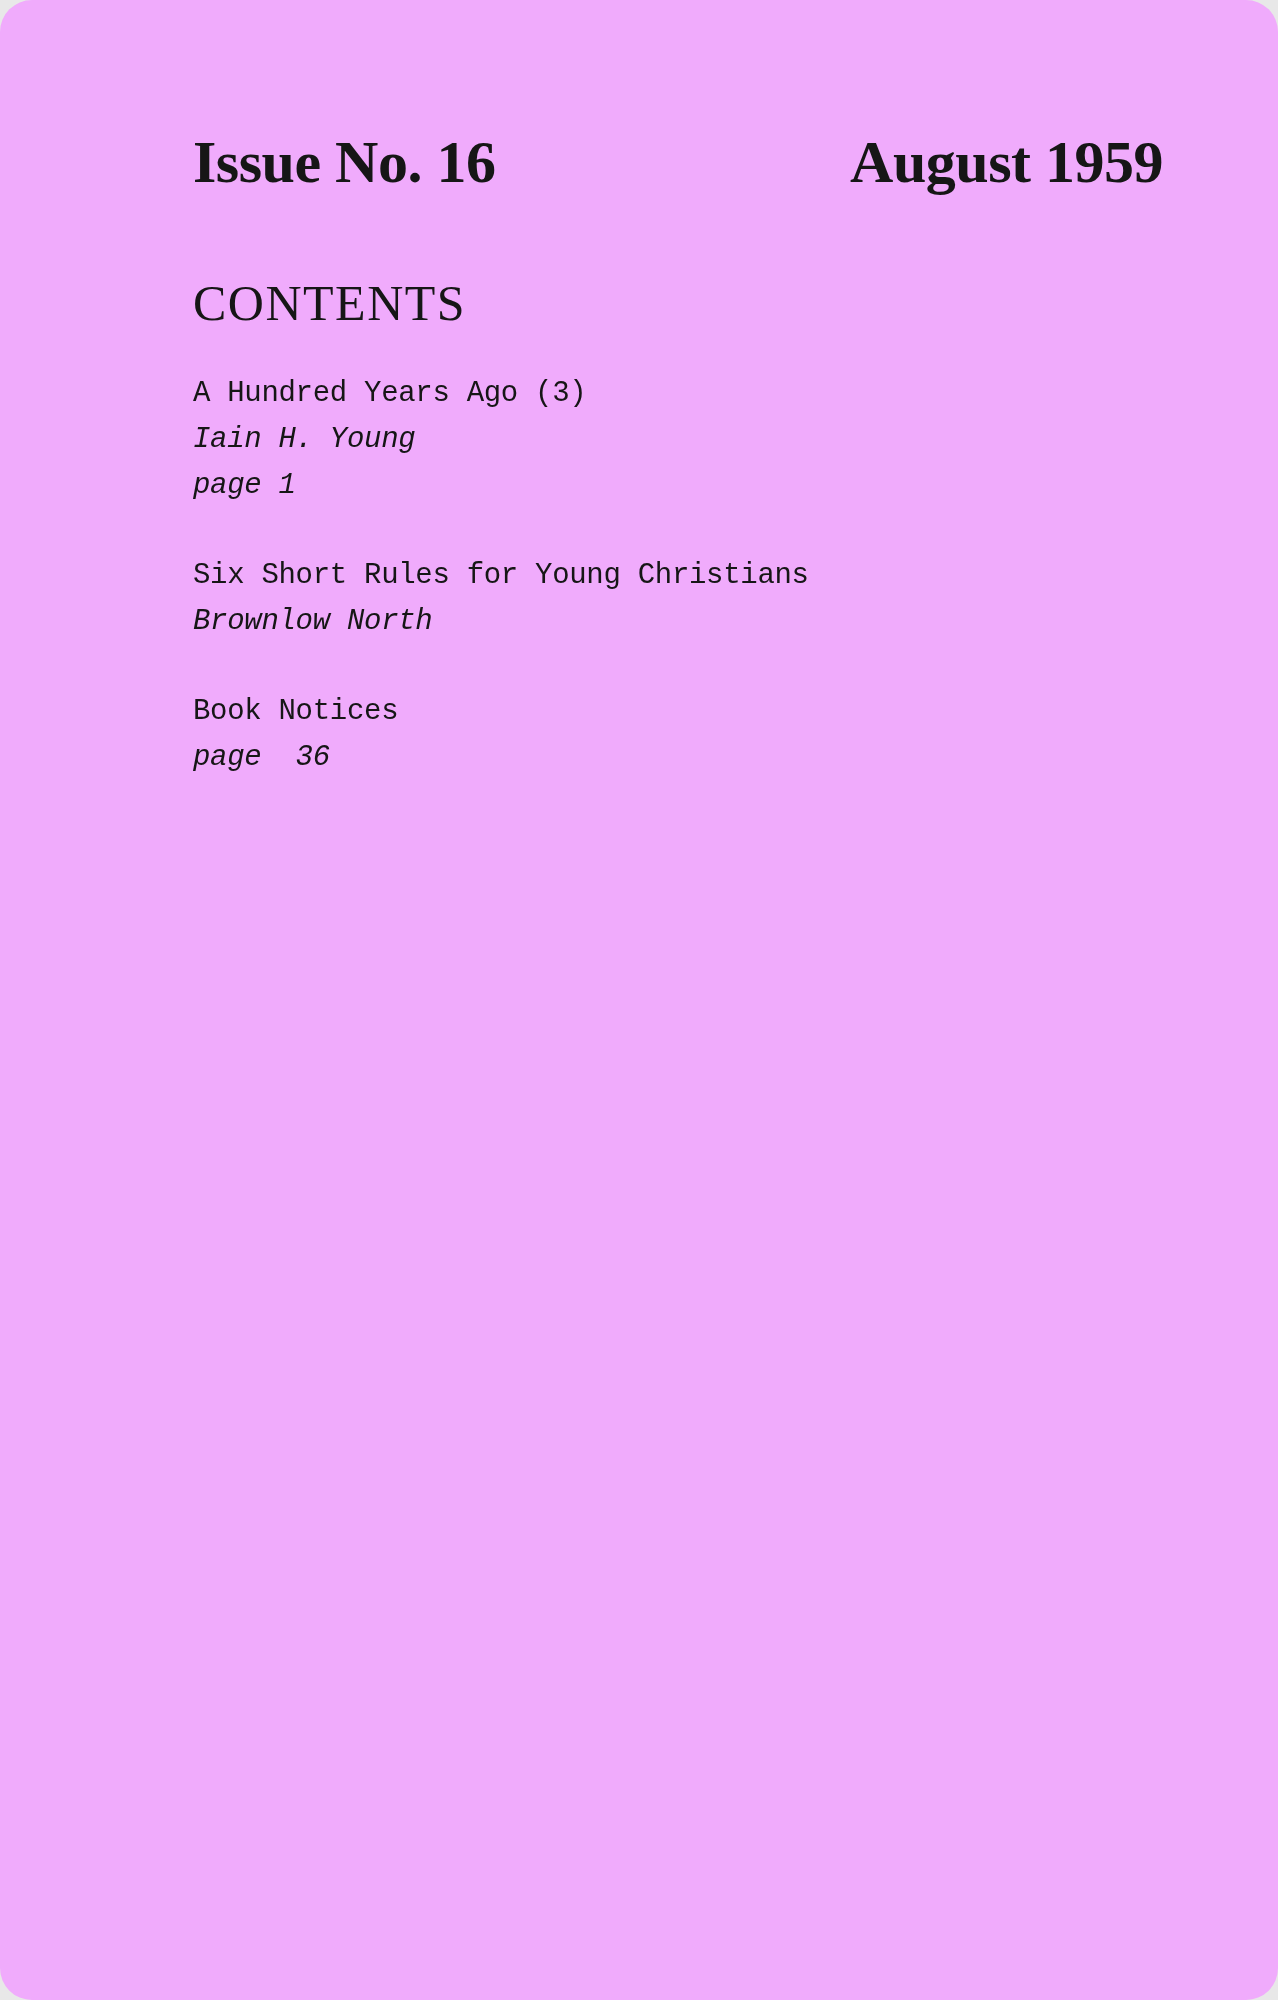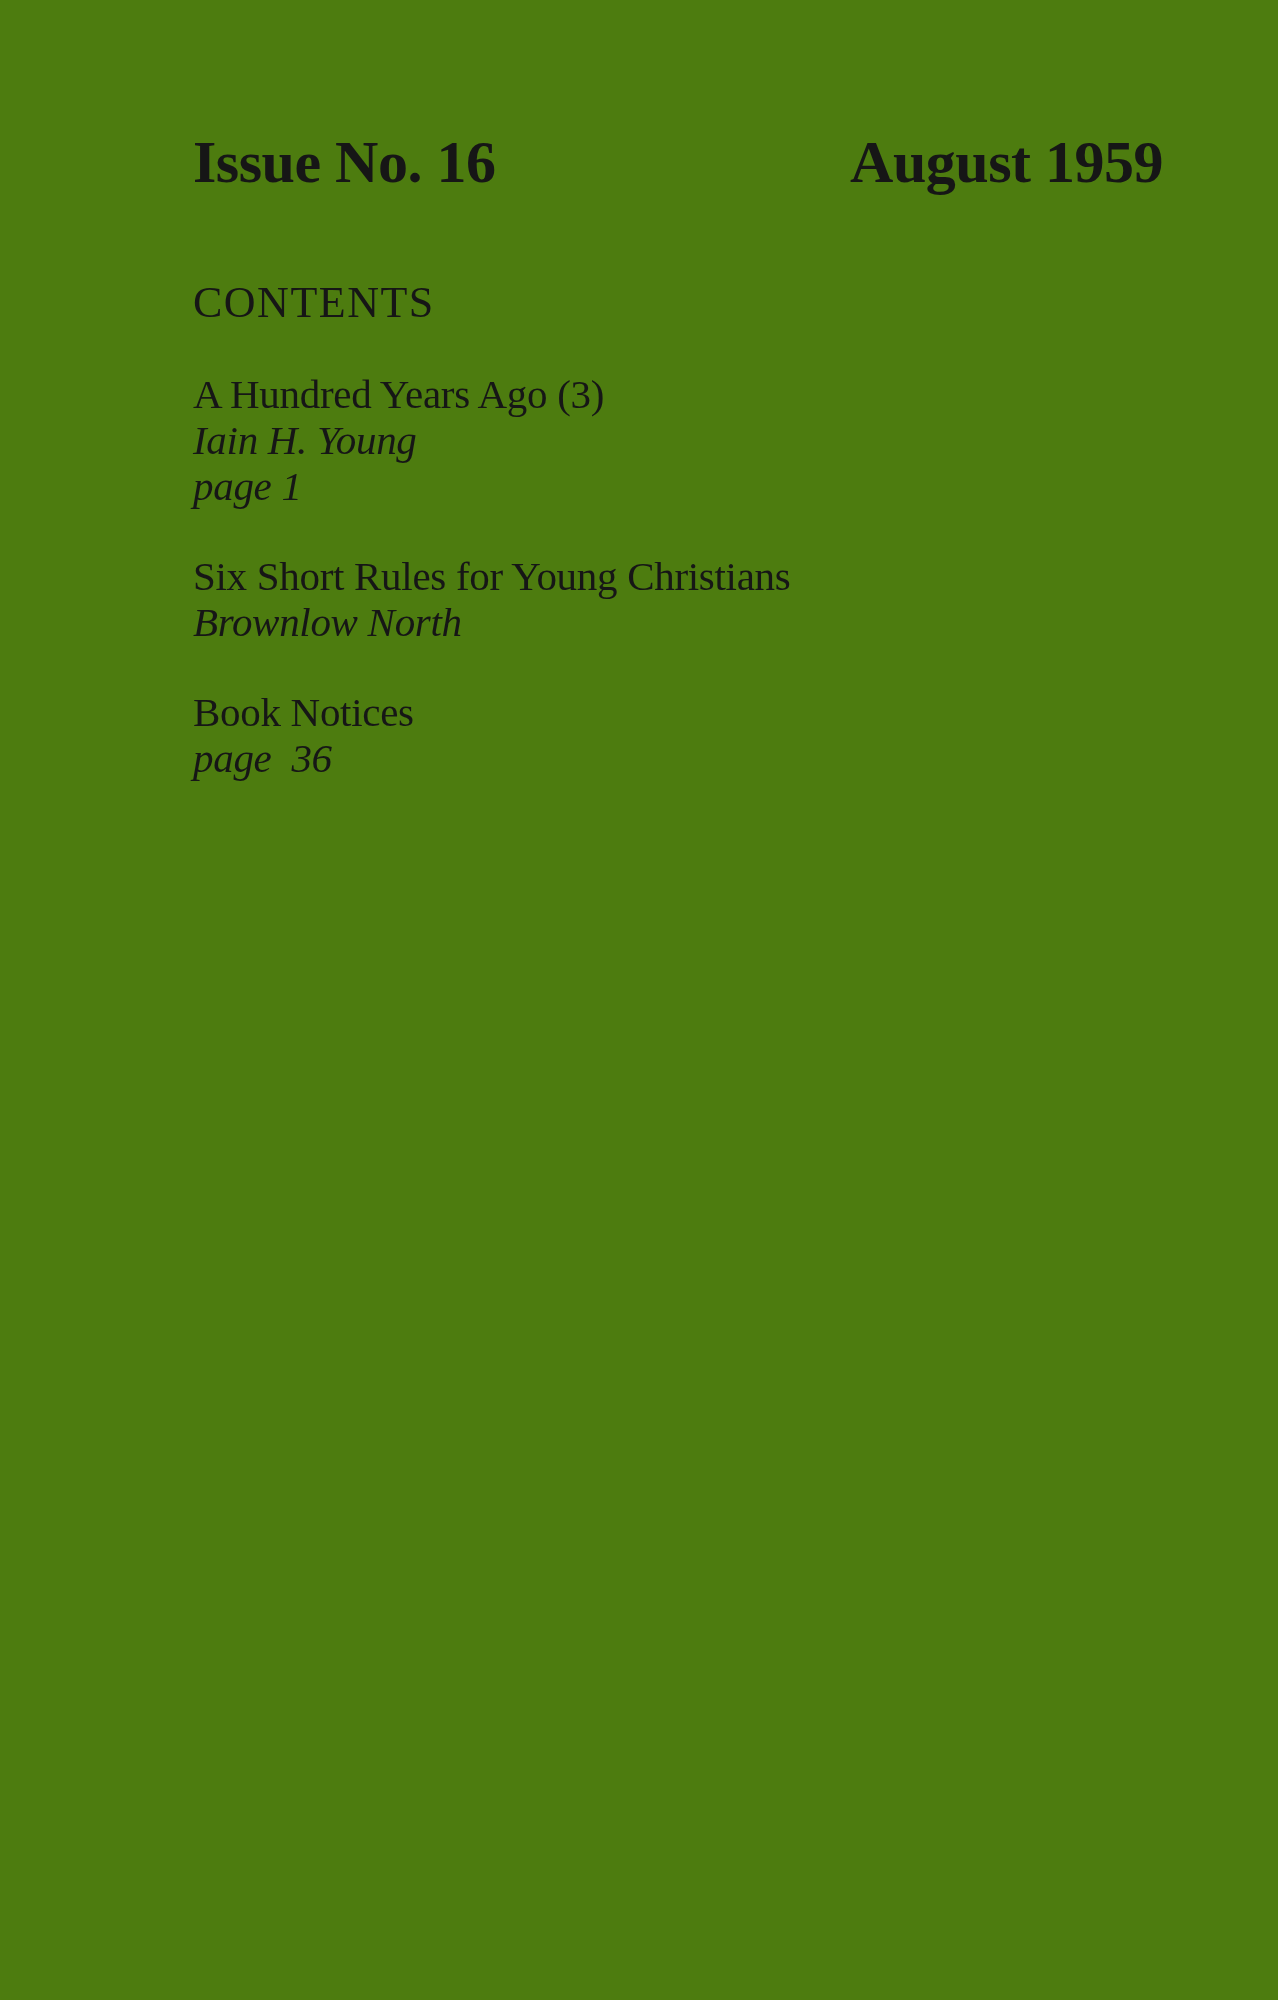--- a/index.html
+++ b/index.html
@@ -5,55 +5,57 @@
   html, body {
     margin: 0;
     padding: 0;
     background: #e8e8e8;
   }
   .page {
     position: relative;
     width: 1278px;
     height: 2000px;
     margin: 0 auto;
-    background: #4d7c0f;
+    background: #f0abfc;
     color: #161616;
     font-family: "Liberation Serif", "DejaVu Serif", serif;
     overflow: hidden;
+    border-radius: 32px;
   }
   .inner {
     padding: 130px 0 0 193px;
   }
   .masthead {
     display: flex;
     justify-content: space-between;
     align-items: baseline;
     padding-right: 115px;
     font-weight: 700;
     font-size: 60px;
     line-height: 64px;
     letter-spacing: -0.5px;
   }
   .contents-heading {
     margin-top: 87px;
-    font-size: 44px;
+    font-size: 50px;
     line-height: 44px;
     letter-spacing: 1.5px;
     font-weight: 400;
   }
   .toc {
     margin: 0;
     padding: 0;
     list-style: none;
     width: 1080px;
   }
   .toc-entry {
     margin-top: 44px;
-    font-size: 41px;
+    font-size: 29px;
     line-height: 46px;
+    font-family: Liberation Mono, monospace;
   }
   .toc-entry:first-child {
     margin-top: 46px;
   }
   .entry-title {
     white-space: pre-line;
     letter-spacing: -0.3px;
   }
   .entry-author {
     font-style: italic;

